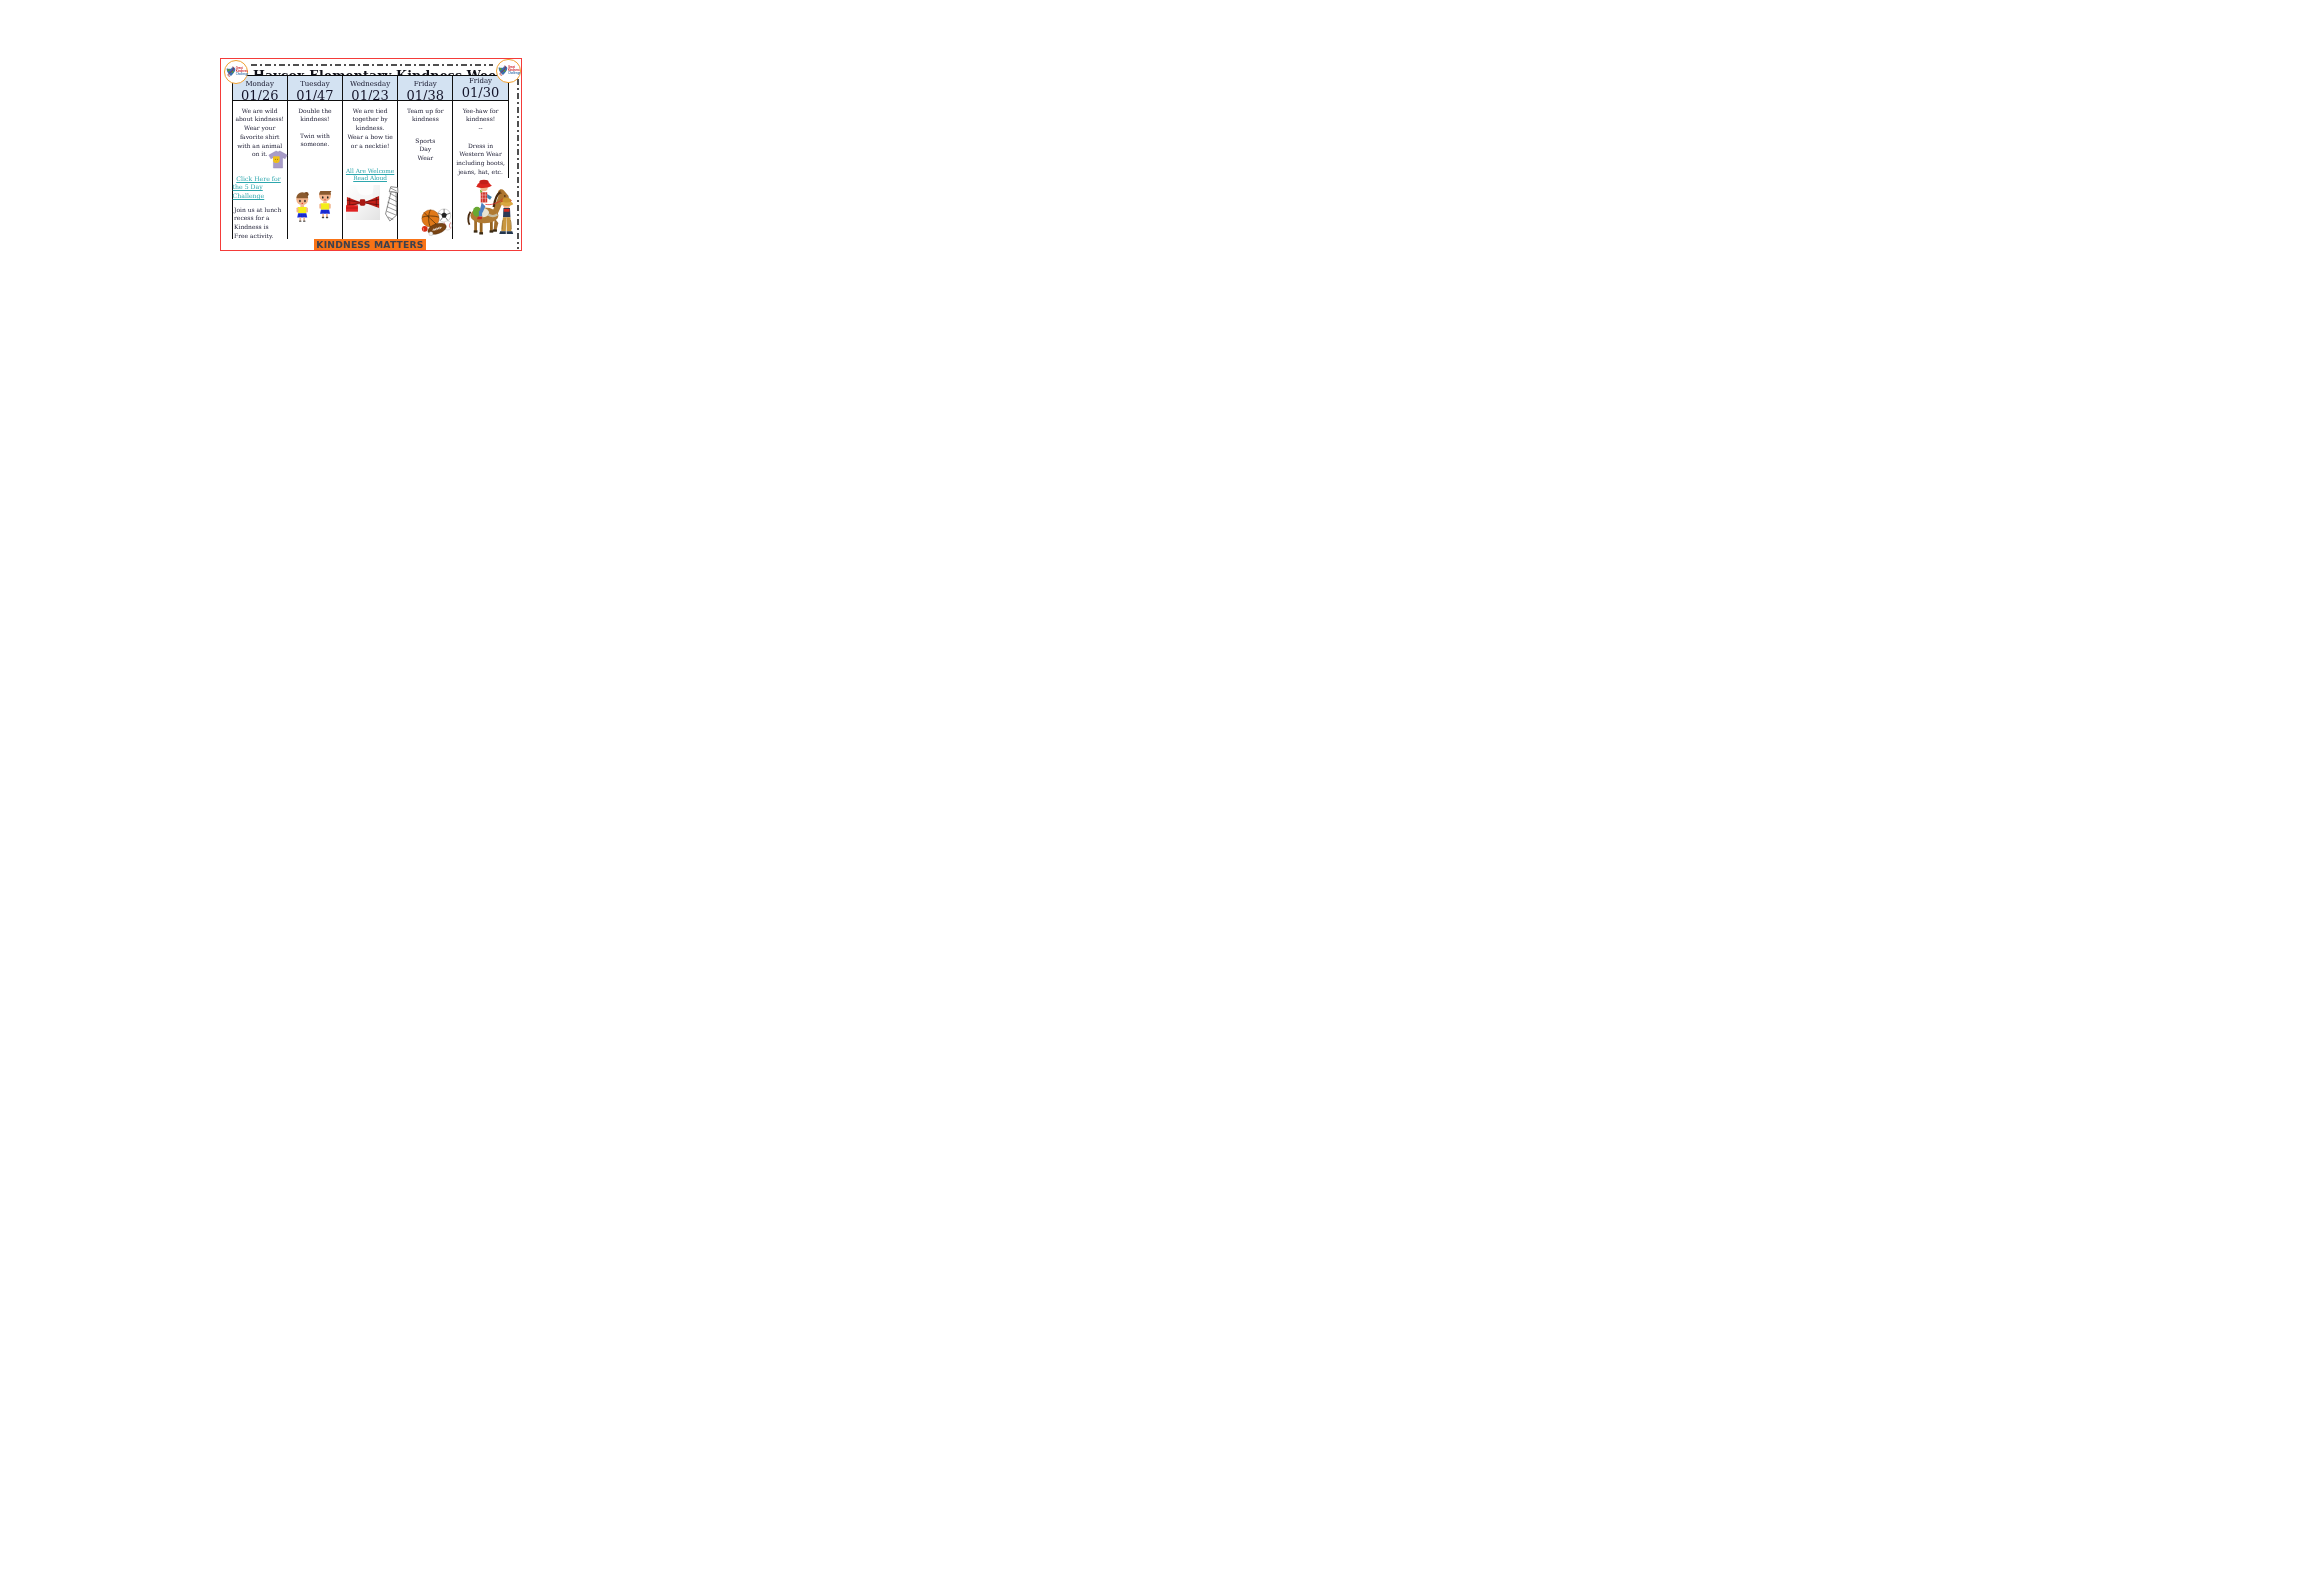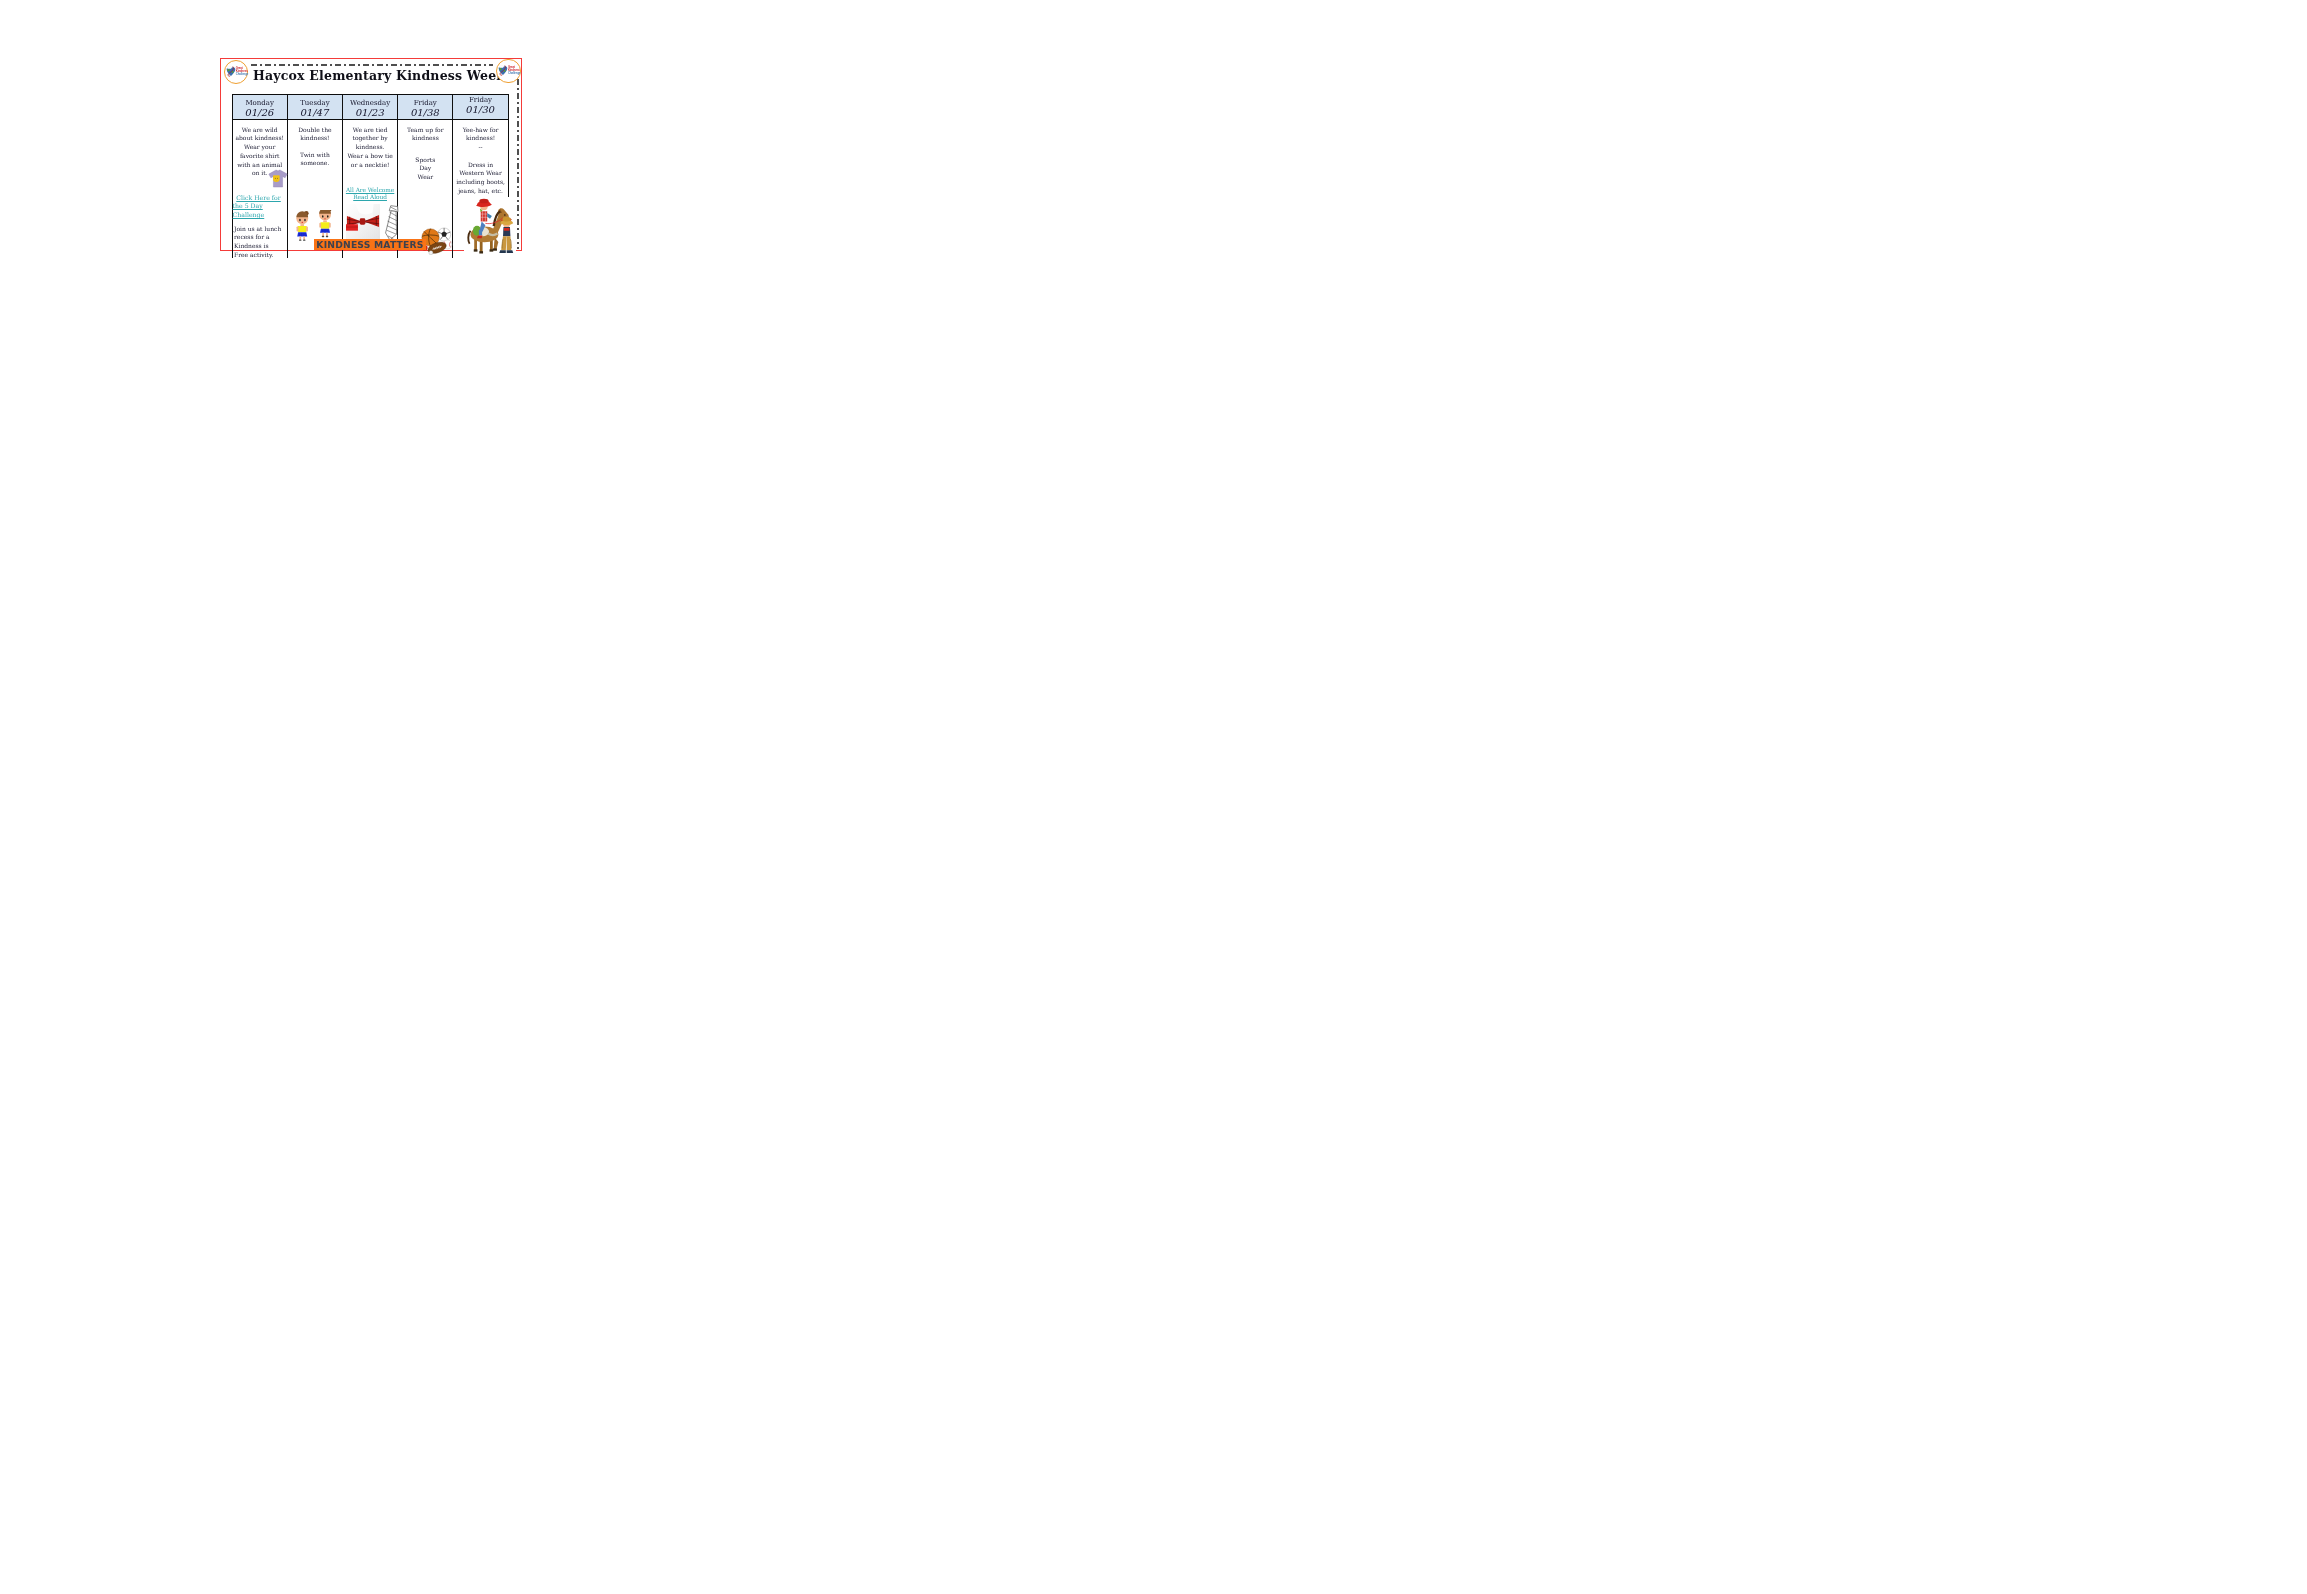--- a/index.html
+++ b/index.html
@@ -19,30 +19,30 @@
   .logo-right{left:275px;top:-0.5px;}
   .logo svg{position:absolute;left:1.4px;top:5px;}
   .logo .lg-txt{position:absolute;left:11px;top:6.5px;font-family:"Liberation Sans",sans-serif;
         font-weight:bold;font-size:2.8px;line-height:3px;letter-spacing:-0.1px;}
   .logo .lg-txt .r{color:#cf2b31;display:block;}
   .logo .lg-txt .b{color:#4a7fb5;display:block;}
   
   .title{position:absolute;left:32px;top:9.2px;width:236px;text-align:center;
          font-size:12.5px;font-weight:600;color:#101018;letter-spacing:0.2px;white-space:nowrap;}
   
-  .table{position:absolute;left:10.6px;top:35px;width:277px;height:164px;
+  .table{position:absolute;left:10.6px;top:16px;width:277px;height:164px;
          border-left:0.9px solid #0d0d0d;border-right:0.9px solid #0d0d0d;border-top:1.4px solid #0d0d0d;
          display:flex;flex-direction:column;box-sizing:border-box;}
   .thead{display:flex;height:23.5px;border-bottom:1.2px solid #0d0d0d;background:#d3e2f2;}
   .tbody{display:flex;flex:1;}
   .hcell,.cell{flex:1 1 0;min-width:0;}
   .hcell{border-right:0.7px solid #101010;text-align:center;color:#14142a;}
   .hcell:last-child,.cell:last-child{border-right:none;}
   .hcell .day{margin-top:4.2px;font-size:7px;display:block;}
-  .hcell .date{font-size:10px;display:block;font-style:italic;}
+  .hcell .date{font-size:13px;display:block;}
   .hcell.fri .day{margin-top:0.9px;text-align:center;}
   .cell{border-right:0.7px solid #101010;position:relative;color:#1c1c33;}
   .blk{position:absolute;left:0;right:0;font-size:6px;line-height:8.8px;}
   .blk span{display:block;}
   .ctr{text-align:center;}
   .lft{text-align:left;padding-left:1.4px;}
   a.doclink{color:#2ca6ad;text-decoration:underline;cursor:pointer;}
   .mon-link{position:absolute;left:0;right:0;top:74px;font-size:6.2px;line-height:8.8px;}
   .mon-link span{display:block;}
   .mon-link .ind{padding-left:3.7px;}

